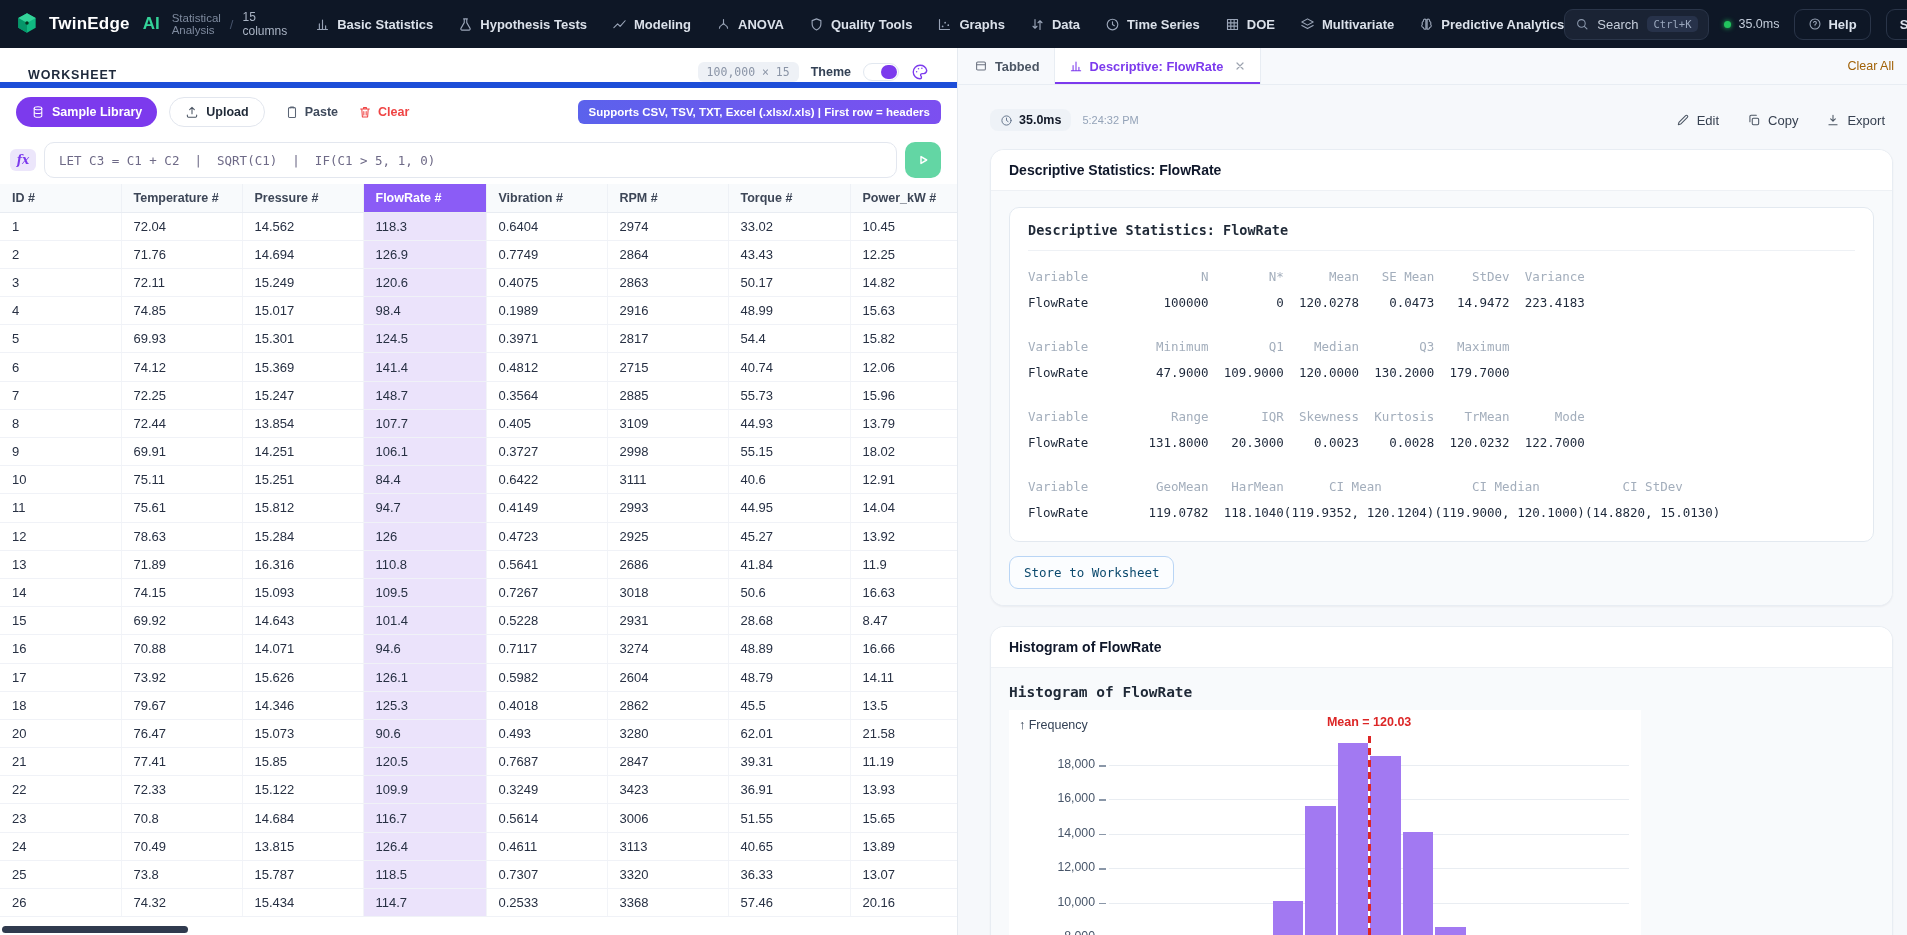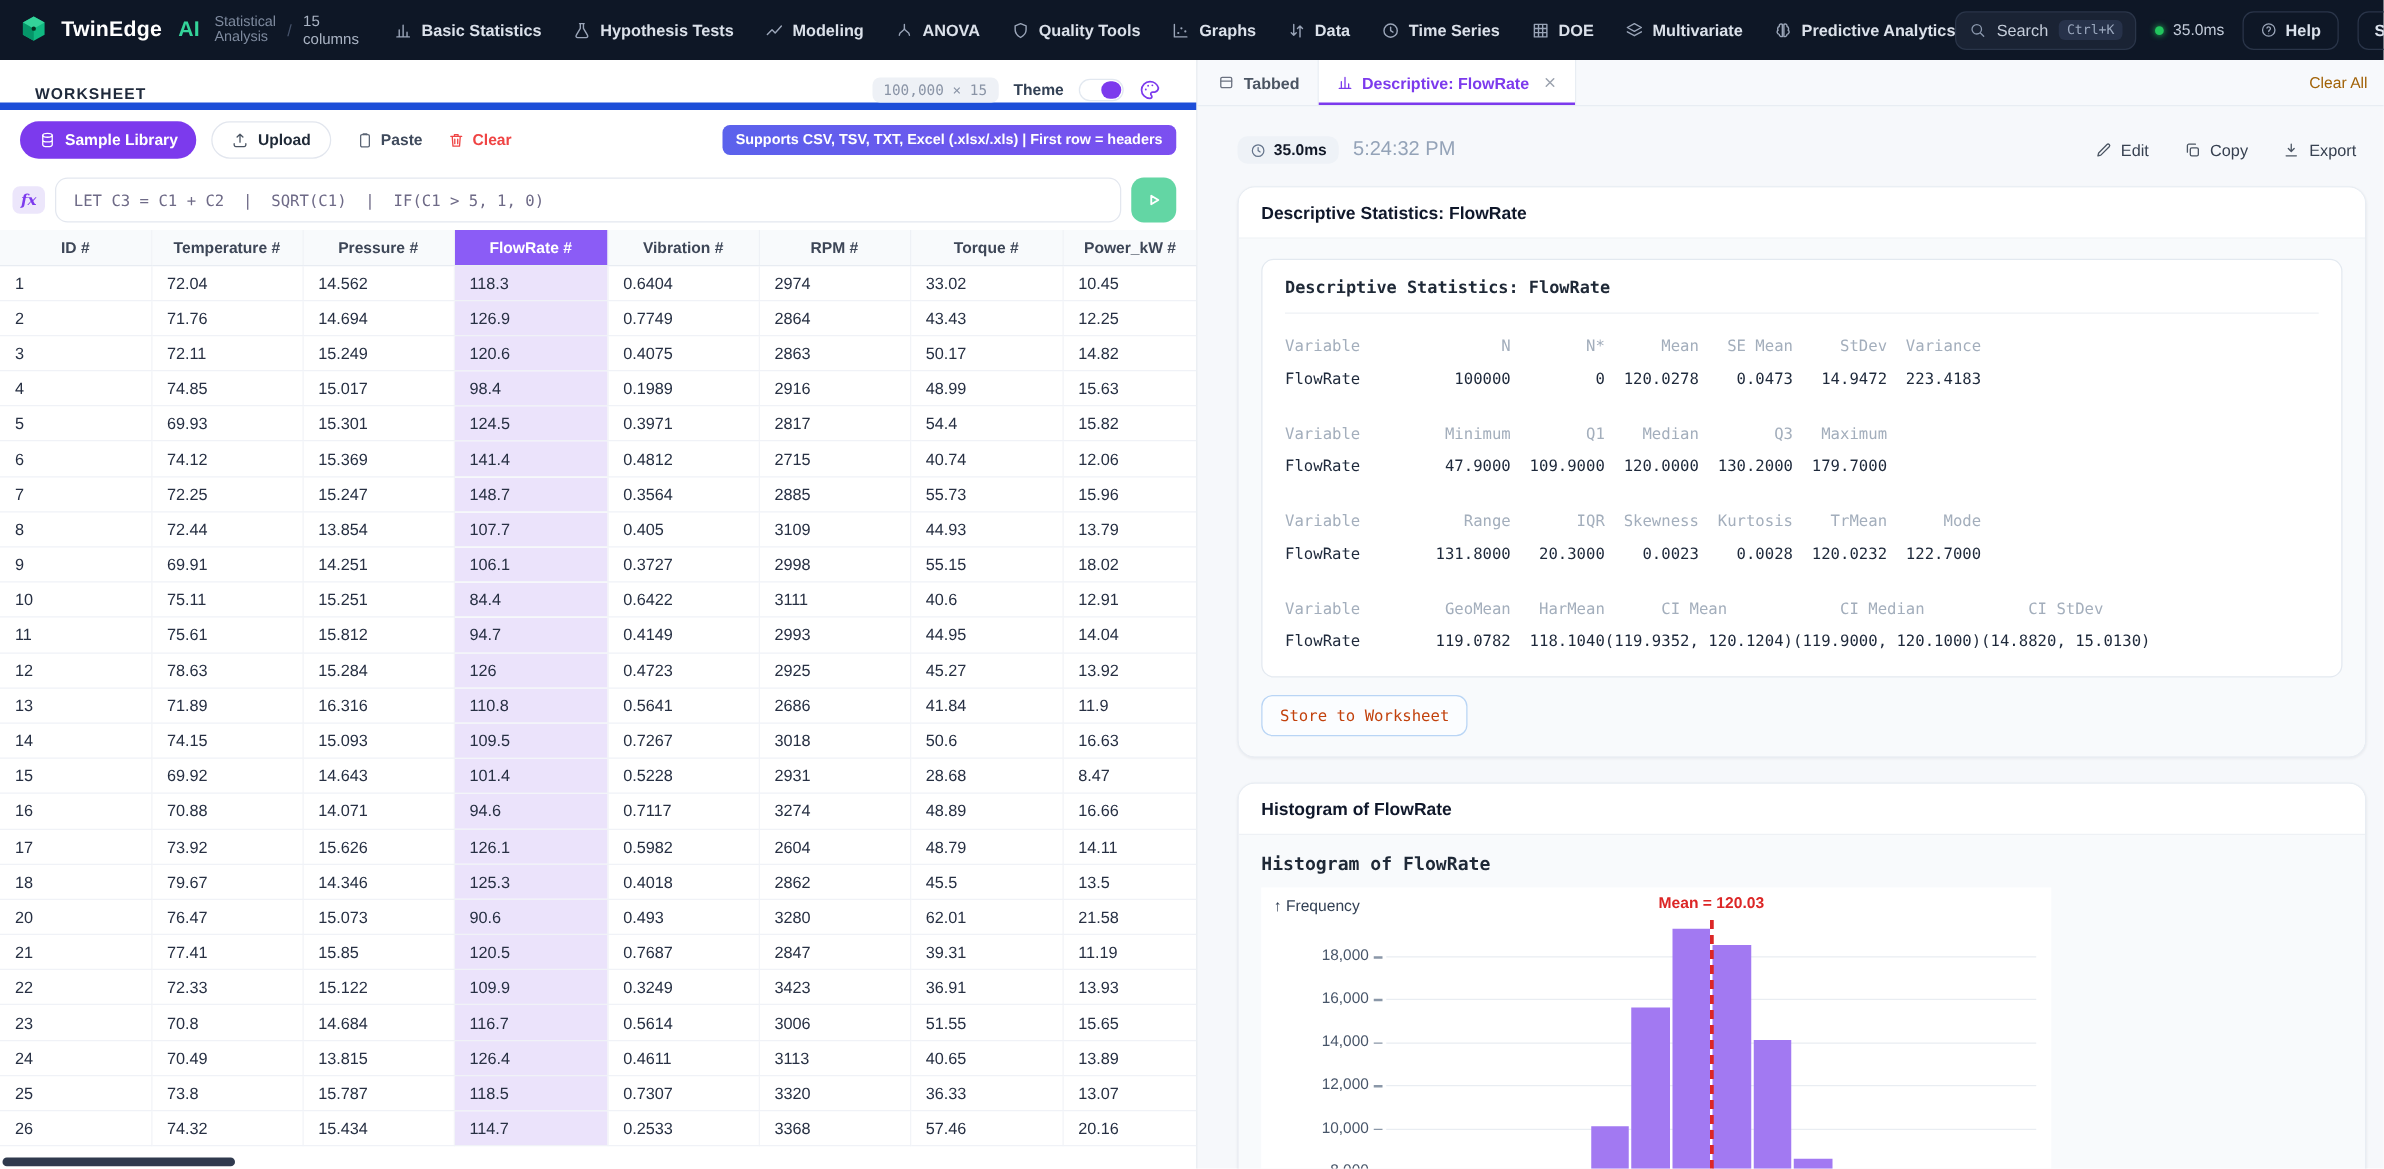--- a/index.html
+++ b/index.html
@@ -85,21 +85,21 @@
   .formula-input { flex:1; height:36px; border:1px solid #e3e7ef; border-radius:10px;
                    padding:0 14px; font-family:"DejaVu Sans Mono", monospace; font-size:12.5px;
                    color:#6e6a87; background:#fff; outline:none; }
   .run-btn { width:36px; height:36px; border:none; border-radius:10px; background:#63d6a4;
              color:#fff; display:flex; align-items:center; justify-content:center; cursor:pointer; }
   .run-btn .ic { width:16px; height:16px; display:inline-flex; }
 
   
   .table-wrap { flex:1; overflow:hidden; }
   table.ws { border-collapse:collapse; table-layout:fixed; width:958px; }
-  table.ws th { text-align:center; padding:0 12px; height:28px; font-size:12.5px; font-weight:600;
+  table.ws th { text-align:left; padding:0 12px; height:28px; font-size:12.5px; font-weight:600;
                 color:#3d4657; background:#f8fafc; border-bottom:1px solid #e8ecf2;
                 border-right:1px solid #eef1f6; white-space:nowrap; overflow:hidden;margin-left:32px; }
   table.ws th.flow { background:#8b5cf6; color:#fff; }
   table.ws td { padding:0 12px; height:28.2px; font-size:13px; color:#273043;
                 border-bottom:1px solid #f0f2f7; border-right:1px solid #f2f4f8;
                 white-space:nowrap; overflow:hidden; }
   table.ws td.flow { background:#ebe3fb; }
   .hscroll { position:absolute; left:2px; bottom:2px; width:186px; height:7px;
              background:#303a4e; border-radius:4px; cursor:grab; }
 
@@ -116,42 +116,42 @@
                        background:#7c3aed; }
   .tab .close { width:12px; height:12px; color:#9ca3af; margin-left:4px; display:inline-flex; }
   .clear-all { margin-left:auto; background:none; border:none; font-size:12.5px; color:#a16207;
                padding:0 13px; cursor:pointer; }
 
   .rp-content { flex:1; padding:20px 14px 0 32px; overflow:hidden; }
   .meta-row { display:flex; align-items:center; height:30px; margin-bottom:14px; }
   .ms-badge { display:inline-flex; align-items:center; gap:6px; background:#eef2f7;
               padding:4px 10px; border-radius:8px; font-size:12.5px; font-weight:700; color:#111827; }
   .ms-badge .ic { width:13px; height:13px; color:#64748b; display:inline-flex; }
-  .timestamp { font-size:16px; color:#94a3b8; margin-left:11px; }
+  .timestamp { font-size:11px; color:#94a3b8; margin-left:11px; }
   .meta-actions { margin-left:auto; display:flex; align-items:center; gap:28px; padding-right:8px; }
   .meta-actions button { display:inline-flex; align-items:center; gap:7px; background:none;
                          border:none; font-size:13px; color:#374151; cursor:pointer; }
   .meta-actions .ic { width:14px; height:14px; color:#4b5563; display:inline-flex; }
 
   .card { background:#fff; border:1px solid #e8edf3; border-radius:14px;
           box-shadow:0 1px 2px rgba(16,24,40,.05); margin-bottom:20px; overflow:hidden; }
   .card-header { padding:12px 18px; border-bottom:1px solid #eef1f5; background:#fff;
                  font-size:14px; font-weight:700; color:#0f172a; }
   .card-body { padding:16px 18px; background:#f8fafc; }
 
   .results-box { background:#fff; border:1px solid #e3e9f0; border-radius:10px; padding:14px 18px; }
   .results-title { font-family:"DejaVu Sans Mono", monospace; font-size:13.5px; font-weight:700;
                    color:#1f2937; padding-bottom:12px; border-bottom:1px solid #eef1f5;
                    margin-bottom:16px; }
   .sec-header { font-family:"DejaVu Sans Mono", monospace; font-size:12.5px; color:#a3aebc;
                 white-space:pre; line-height:20px; }
   .sec-values { font-family:"DejaVu Sans Mono", monospace; font-size:12.5px; color:#1e293b;
                 white-space:pre; line-height:20px; margin:6px 0 24px; }
   .sec-values:last-child { margin-bottom:4px; }
-  .store-btn { margin-top:14px; display:inline-block; border:1px solid #b9d5f5; color:#c2410c;
+  .store-btn { margin-top:14px; display:inline-block; border:1px solid #b9d5f5; color:#0c4a6e;
                background:#fbfdff; font-family:"DejaVu Sans Mono", monospace; font-size:12.5px;
                padding:8px 14px; border-radius:9px; cursor:pointer; }
 
   .hist-title { font-family:"DejaVu Sans Mono", monospace; font-size:14.5px; font-weight:700;
                 color:#1f2937; margin-bottom:10px; }
   .chart { position:relative; width:632px; height:400px; background:#fff; }
   .freq-label { position:absolute; top:8px; left:10px; font-size:12.5px; color:#334155; }
   .gridline { position:absolute; left:100px; width:520px; height:1px; background:#e9edf2; }
   .tick-label { position:absolute; left:0; width:86px; text-align:right; font-size:12.3px;
                 color:#475569; }

